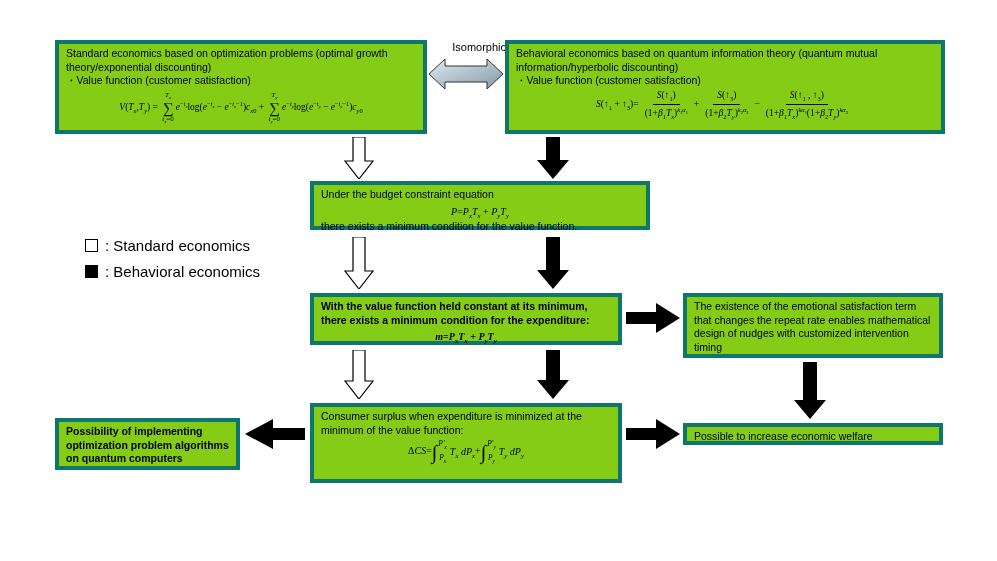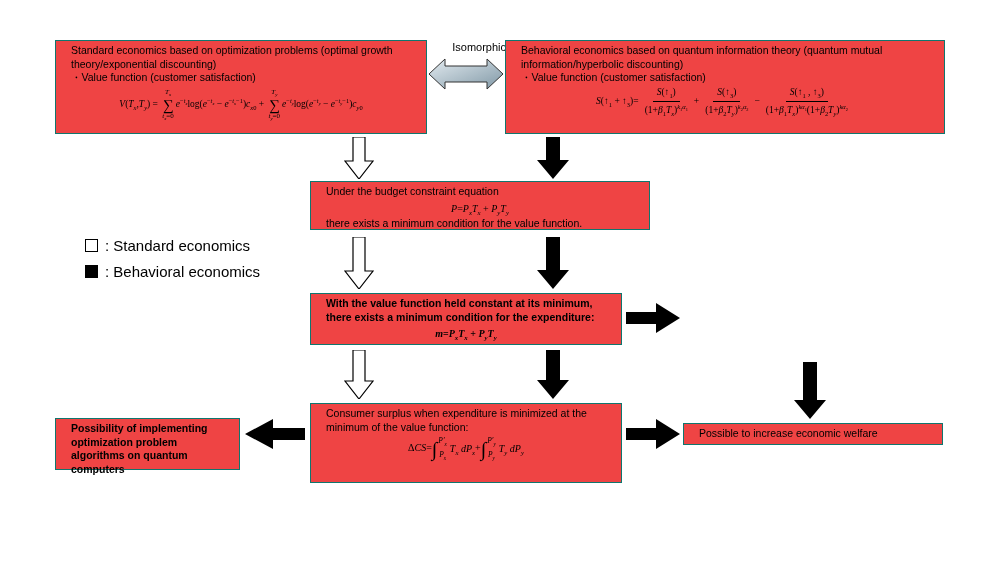--- a/index.html
+++ b/index.html
@@ -1,20 +1,20 @@
 <!DOCTYPE html>
 <html><head>
 <meta charset="utf-8">
 <style>
   * { margin:0; padding:0; box-sizing:border-box; }
   html,body { background:#fff; }
   body { font-family:"Liberation Sans", sans-serif; color:#000; }
   .canvas { position:relative; width:997px; height:561px; background:#fff; overflow:hidden; }
 
-  .box { position:absolute; background:#ef4444; border:1px solid #0f766e; padding:3px 15px; font-size:10.5px; line-height:1.3; }
+  .box { position:absolute; background:#84cc16; border:4px solid #0f766e; padding:3px 7px; font-size:10.5px; line-height:1.3; }
   .center { text-align:center; }
 
   .formula { font-family:"Liberation Serif", serif; font-size:10px; margin-top:3px; white-space:nowrap; }
   #box-standard .formula { font-size:9.5px; }
   #box-behavioral .formula { font-size:9.5px; margin-top:2px; }
 
   sup { font-size:0.68em; }
   sub { font-size:0.68em; }
 
   .bigop { display:inline-flex; flex-direction:column; align-items:center; vertical-align:middle; margin:0 2px; }
@@ -137,20 +137,23 @@
 
   <div class="box" id="box-expenditure">
     <div>With the value function held constant at its minimum, there exists a minimum condition for the expenditure:</div>
     <div class="formula center"><i>m</i>=<i>P<sub>x</sub>T<sub>x</sub></i> + <i>P<sub>y</sub>T<sub>y</sub></i></div>
   </div>
 
   <svg id="arr-r1" class="arrow" width="54" height="30" viewBox="0 0 54 30">
     <polygon points="0,9 30,9 30,0 54,15 30,30 30,21 0,21" fill="#000000"></polygon>
   </svg>
 
+  <div class="box" id="box-emotional">
+    <div>The existence of the emotional satisfaction term that changes the repeat rate enables mathematical design of nudges with customized intervention timing</div>
+  </div>
 
   <svg id="arr-w3" class="arrow" width="30" height="49" viewBox="0 0 30 49">
     <polygon points="9,0 21,0 21,31 29,31 15,49 1,31 9,31" stroke="#000" stroke-width="1.2" fill="#ffffff"></polygon>
   </svg>
   <svg id="arr-b3" class="arrow" width="34" height="49" viewBox="0 0 34 49">
     <polygon points="10,0 24,0 24,30 33,30 17,49 1,30 10,30" fill="#000000"></polygon>
   </svg>
   <svg id="arr-bR" class="arrow" width="34" height="57" viewBox="0 0 34 57">
     <polygon points="10,0 24,0 24,38 33,38 17,57 1,38 10,38" fill="#000000"></polygon>
   </svg>

